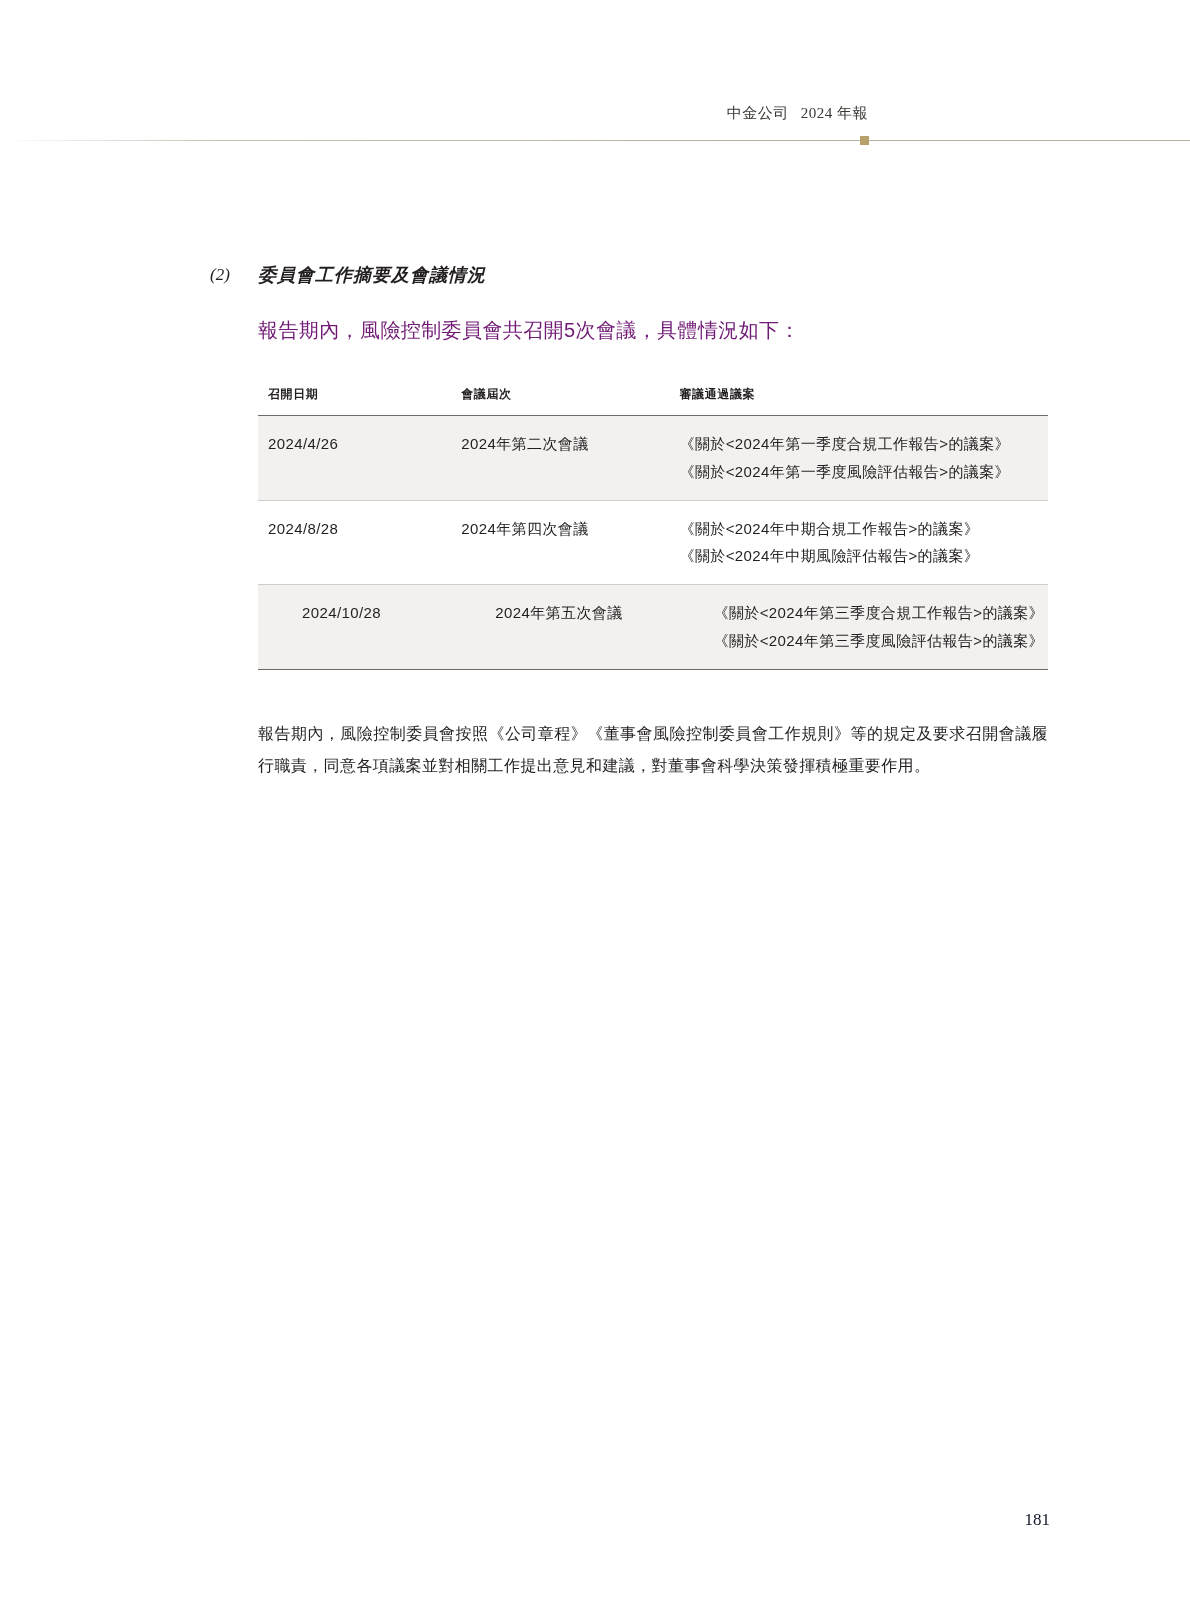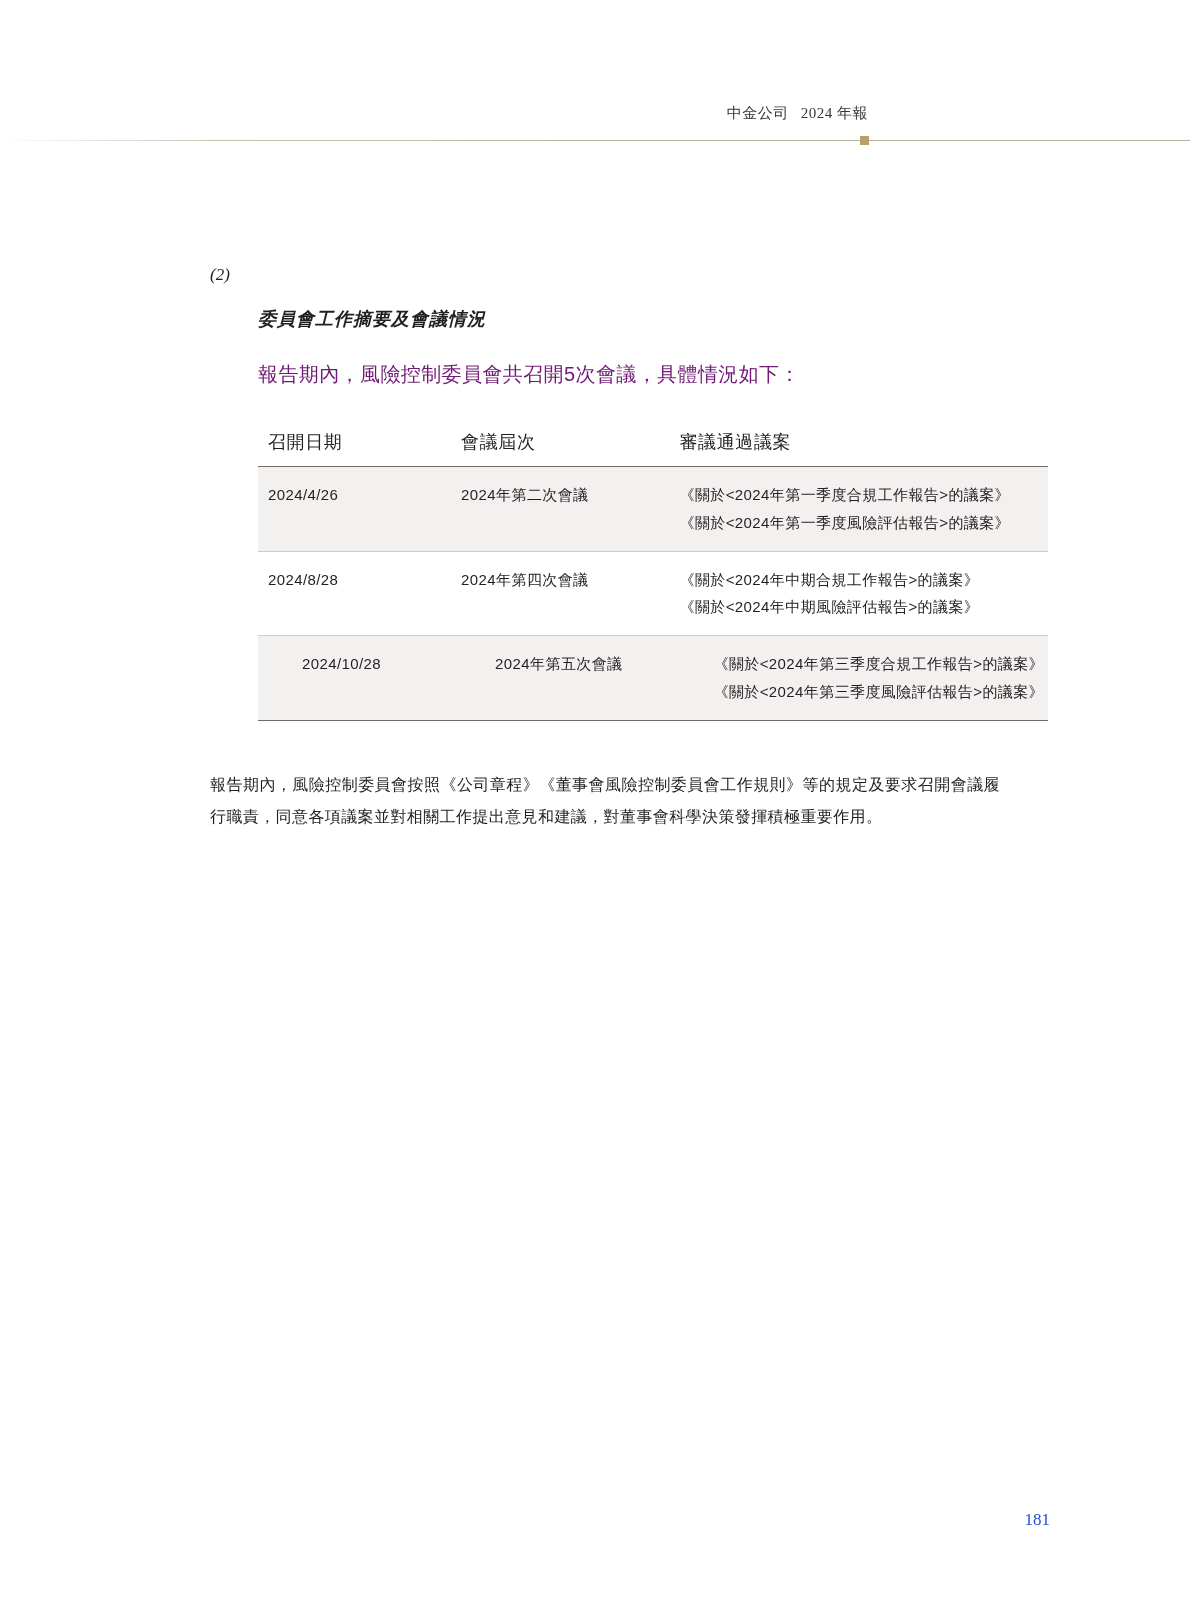--- a/index.html
+++ b/index.html
@@ -81,43 +81,42 @@
     font-size: 17px;
     color: #231f20;
     line-height: 1.5;
   }
   .sec-title {
     font-size: 18px;
     font-weight: bold;
     font-style: italic;
     letter-spacing: 1px;
     line-height: 1.5;
-    margin-top: 44px;
   }
 
   .para {
     font-size: 20px;
     line-height: 1.95;
     letter-spacing: 0.4px;
     margin-left: 48px;
     color: #701a75;
   }
 
   
   .mtable {
     margin-left: 48px;
     margin-top: 30px;
     width: 790px;
     border-collapse: collapse;
     font-size: 15px;
   }
   .mtable th {
     text-align: left;
-    font-weight: normal;
-    font-size: 18px;
+    font-weight: bold;
+    font-size: 12px;
     padding: 6px 4px 12px 10px;
     border-bottom: 1px solid #6f6a64;
     letter-spacing: 0.6px;
     white-space: nowrap;
   }
   .mtable td {
     vertical-align: top;
     padding: 14px 4px 14px 10px;
     border-bottom: 1px solid #cfccc7;
     line-height: 1.85;
@@ -131,35 +130,36 @@
   }
   .mtable tbody tr:last-child td {
     border-bottom: 1px solid #6f6a64;
     padding-left: 44px;
   }
   .col-date { width: 150px; }
   .col-session { width: 180px; }
   .cell-line { display: block; white-space: nowrap; }
 
   .closing {
+    margin-left: 48px;
     margin-top: 48px;
     width: 790px;
     font-size: 16px;
     line-height: 2.0;
     letter-spacing: 0.4px;
     text-align: justify;
   }
 
   .page-number {
     position: absolute;
     right: 140px;
     bottom: 85px;
     font-family: "Liberation Serif", serif;
     font-size: 17px;
-    color: #1d4ed8;
+    color: #0f172a;
   }
 </style>
 </head>
 <body>
 
 <div class="page-header">
   <div class="header-text">
     <span class="hdr-company">中金公司</span><span class="hdr-year">2024 年報</span>
   </div>
   <div class="header-rule"></div>

